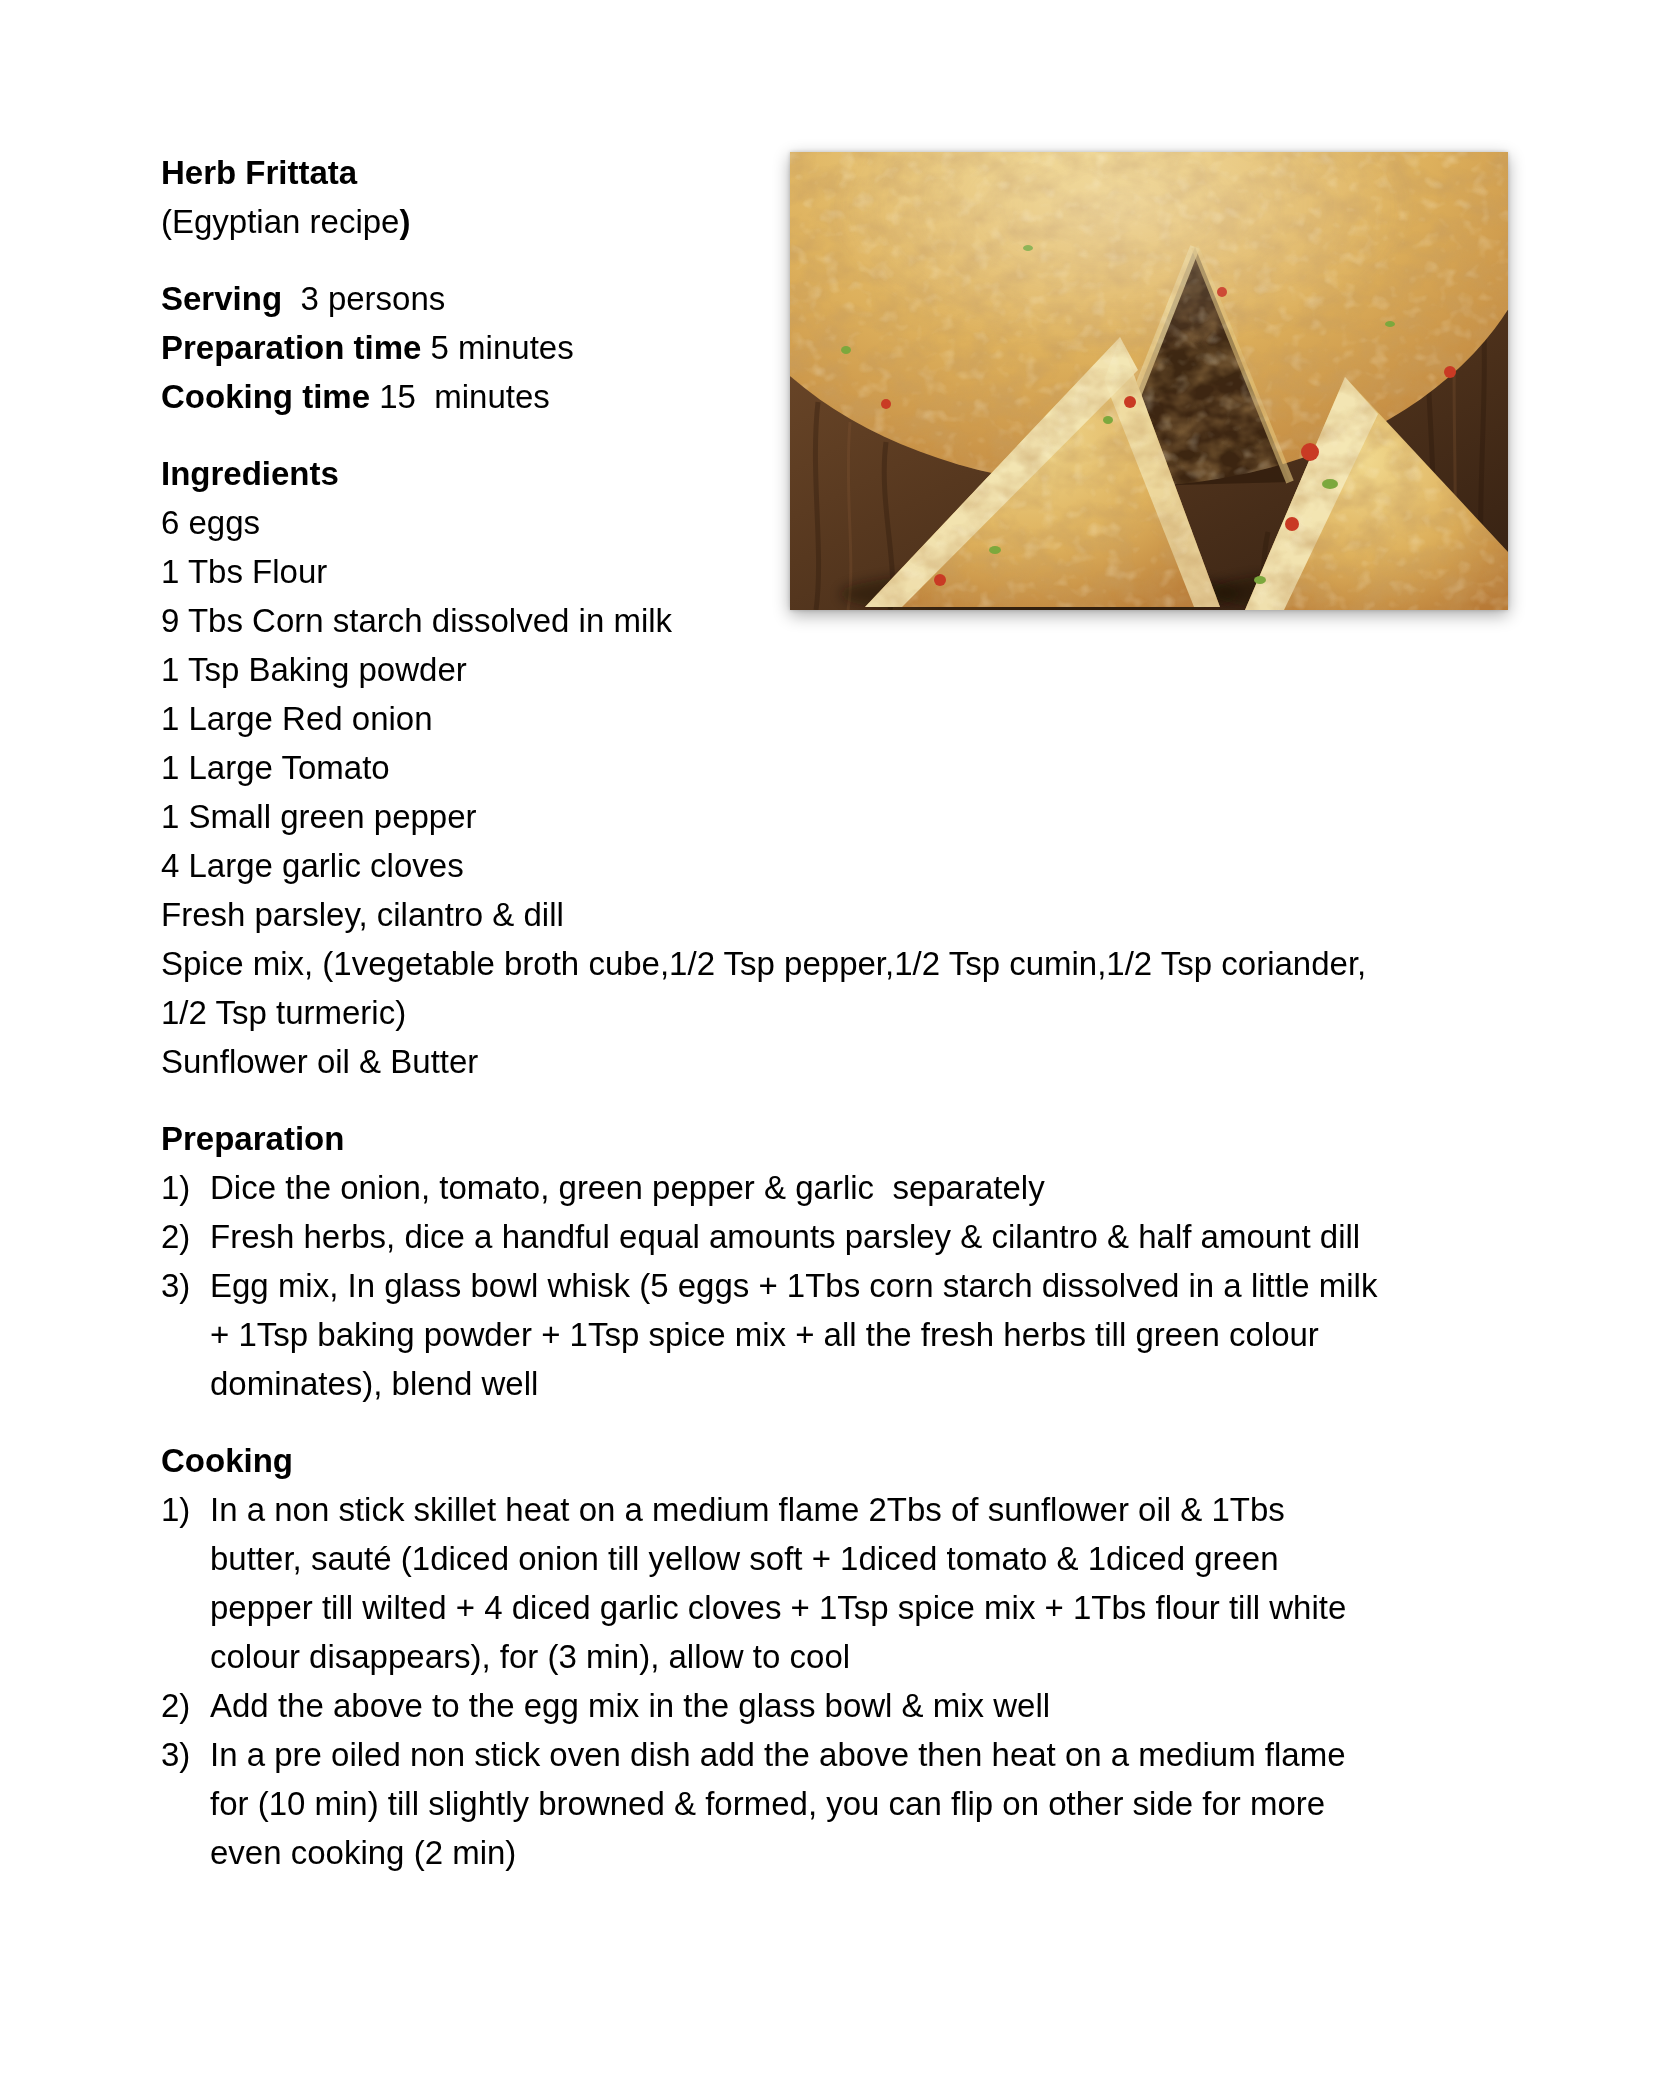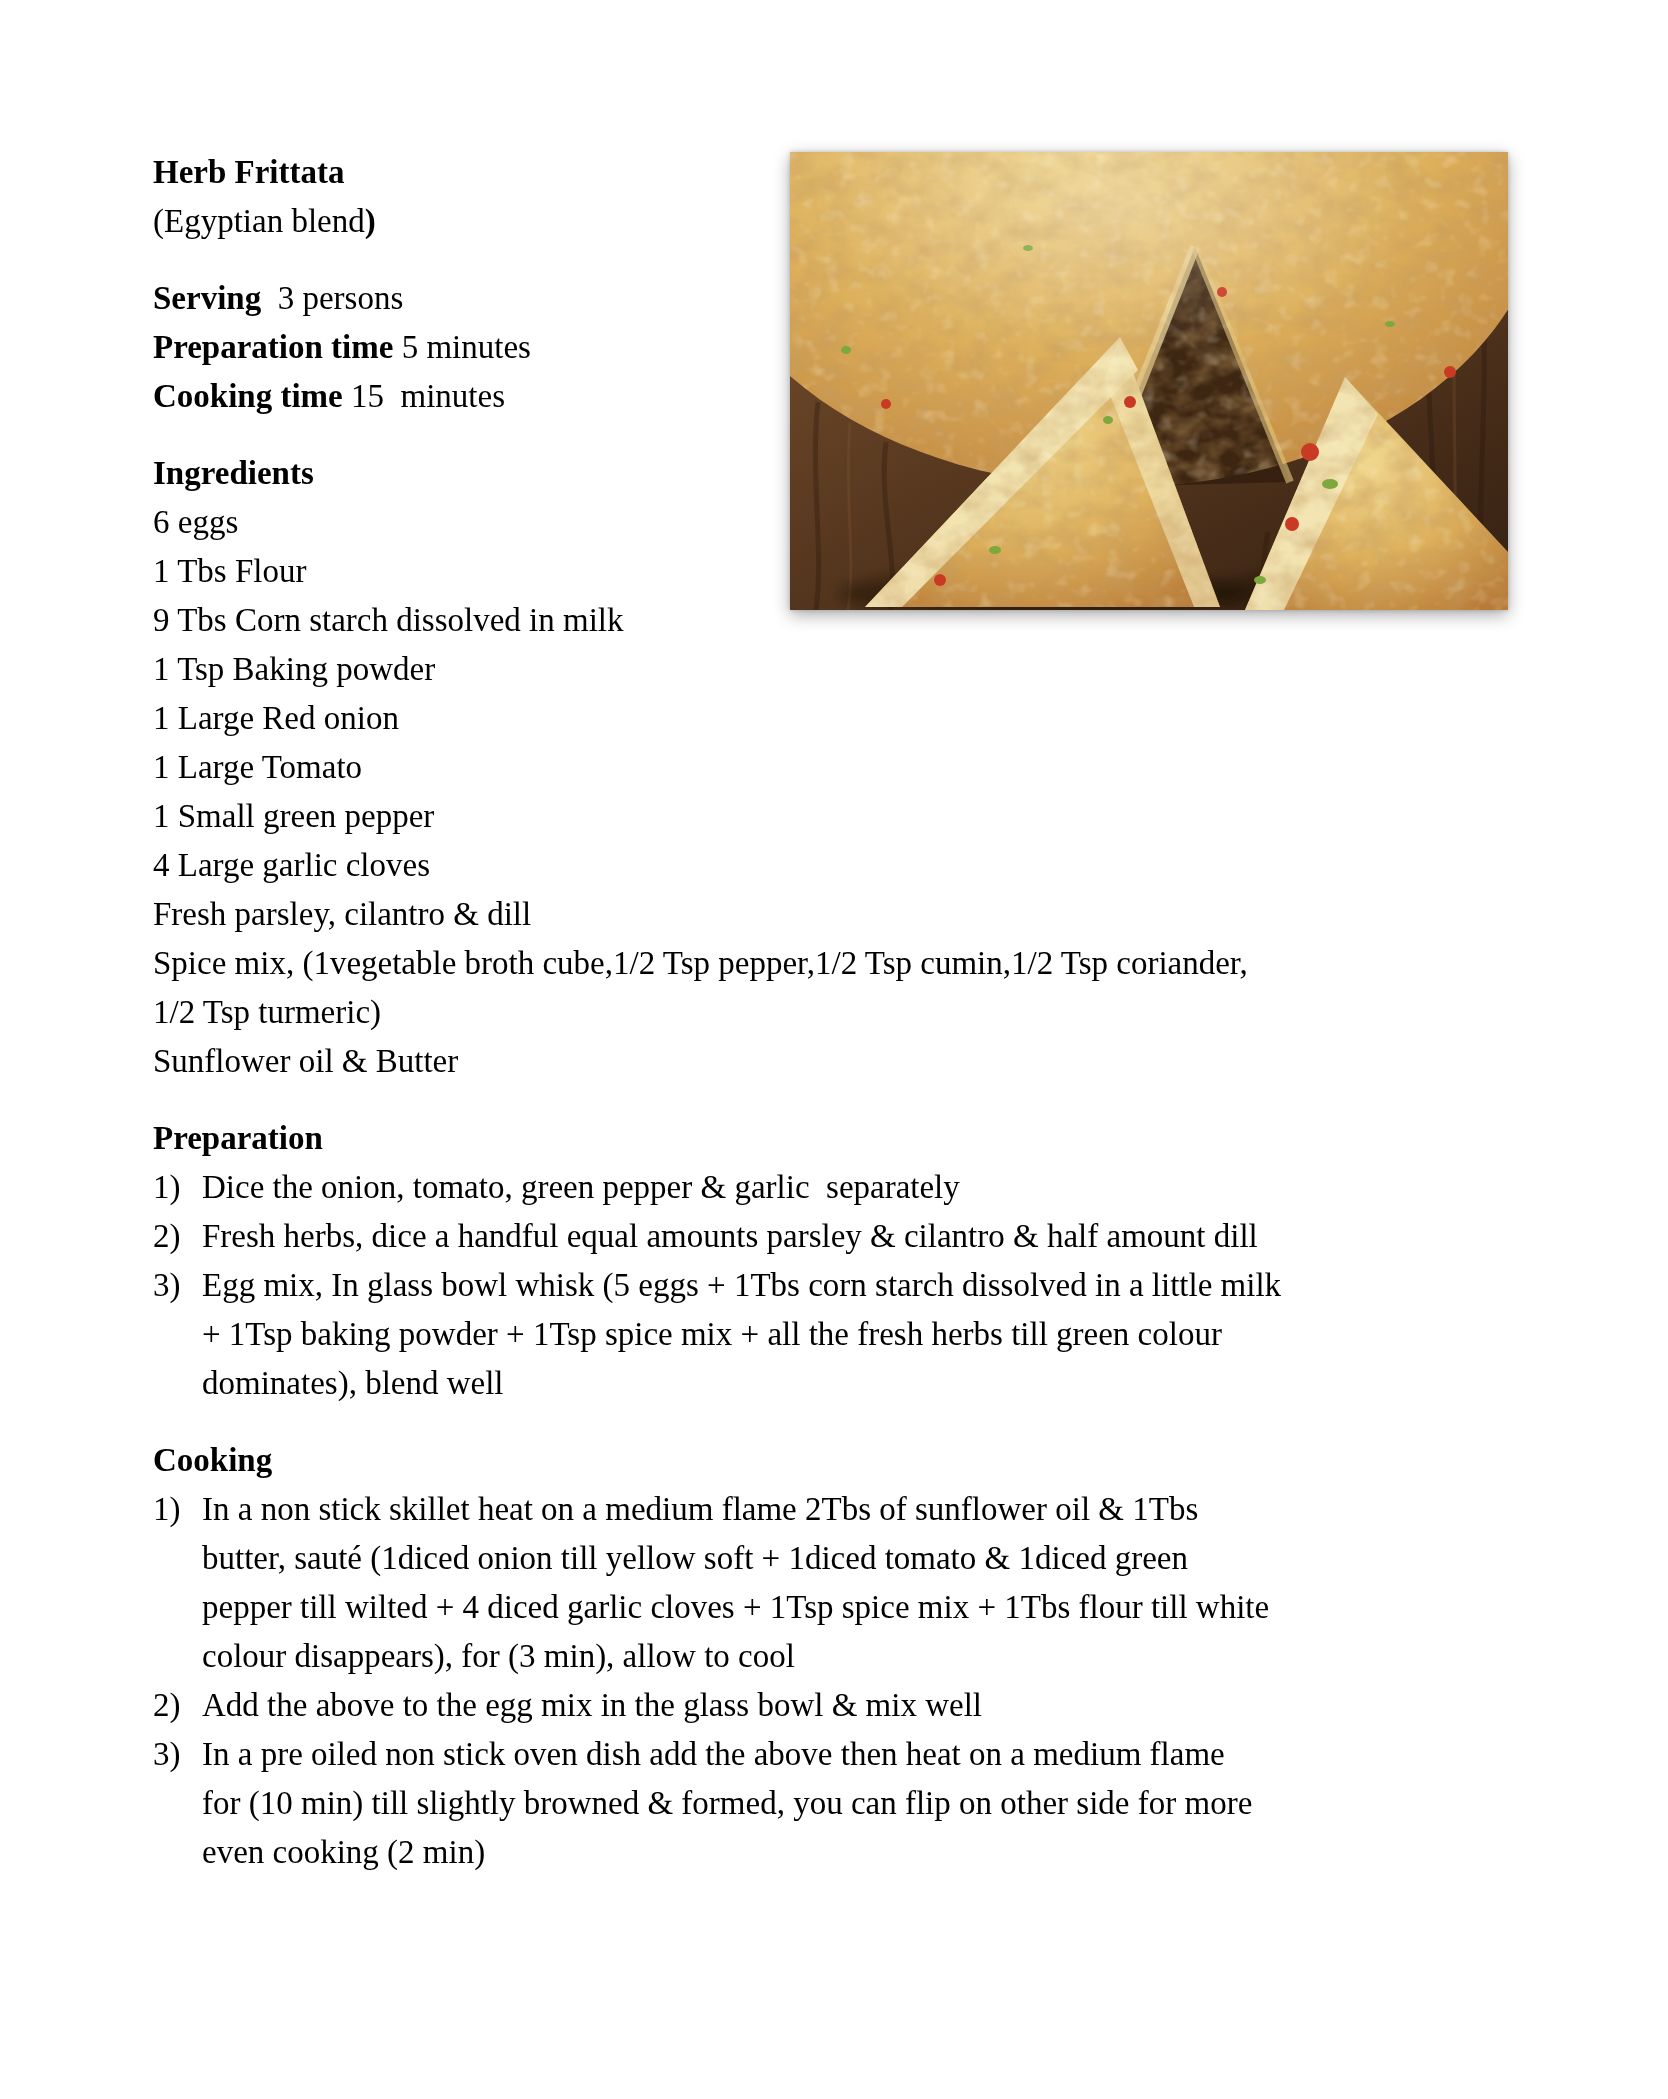--- a/index.html
+++ b/index.html
@@ -5,23 +5,22 @@
   html, body { margin: 0; padding: 0; background: #ffffff; }
   body {
     width: 1668px; height: 2099px;
     position: relative;
     font-family: "Liberation Sans", sans-serif;
     font-size: 33px; color: #000;
     overflow: hidden;
   }
   .content {
     position: absolute;
-    left: 153px; top: 148px;
+    left: 161px; top: 148px;
     width: 1480px;
-    font-family: Liberation Serif, serif;
   }
   .line, .sline { line-height: 49px; white-space: pre-wrap; }
   .b { font-weight: bold; }
   .spacer { height: 28px; }
   .step { position: relative; padding-left: 49px; }
   .step .num { position: absolute; left: 0; top: 0; line-height: 49px; }
   .photo {
     position: absolute;
     left: 790px; top: 152px;
     width: 718px; height: 458px;
@@ -128,21 +127,21 @@
       <ellipse cx="238" cy="96" rx="5" ry="3"></ellipse>
     </g>
 
     <ellipse cx="330" cy="55" rx="300" ry="150" fill="url(#hl)" opacity="0.3" filter="url(#blur3)"></ellipse>
   </svg>
 </div>
 
 <div class="content">
 
   <div class="line b">Herb Frittata</div>
-  <div class="line"><span>(Egyptian blend</span><span class="b">)</span></div>
+  <div class="line"><span>(Egyptian recipe</span><span class="b">)</span></div>
 
   <div class="spacer"></div>
 
   <div class="line"><span class="b">Serving</span><span>  3 persons</span></div>
   <div class="line"><span class="b">Preparation time</span><span> 5 minutes</span></div>
   <div class="line"><span class="b">Cooking time</span><span> 15  minutes</span></div>
 
   <div class="spacer"></div>
 
   <div class="line b">Ingredients</div>

